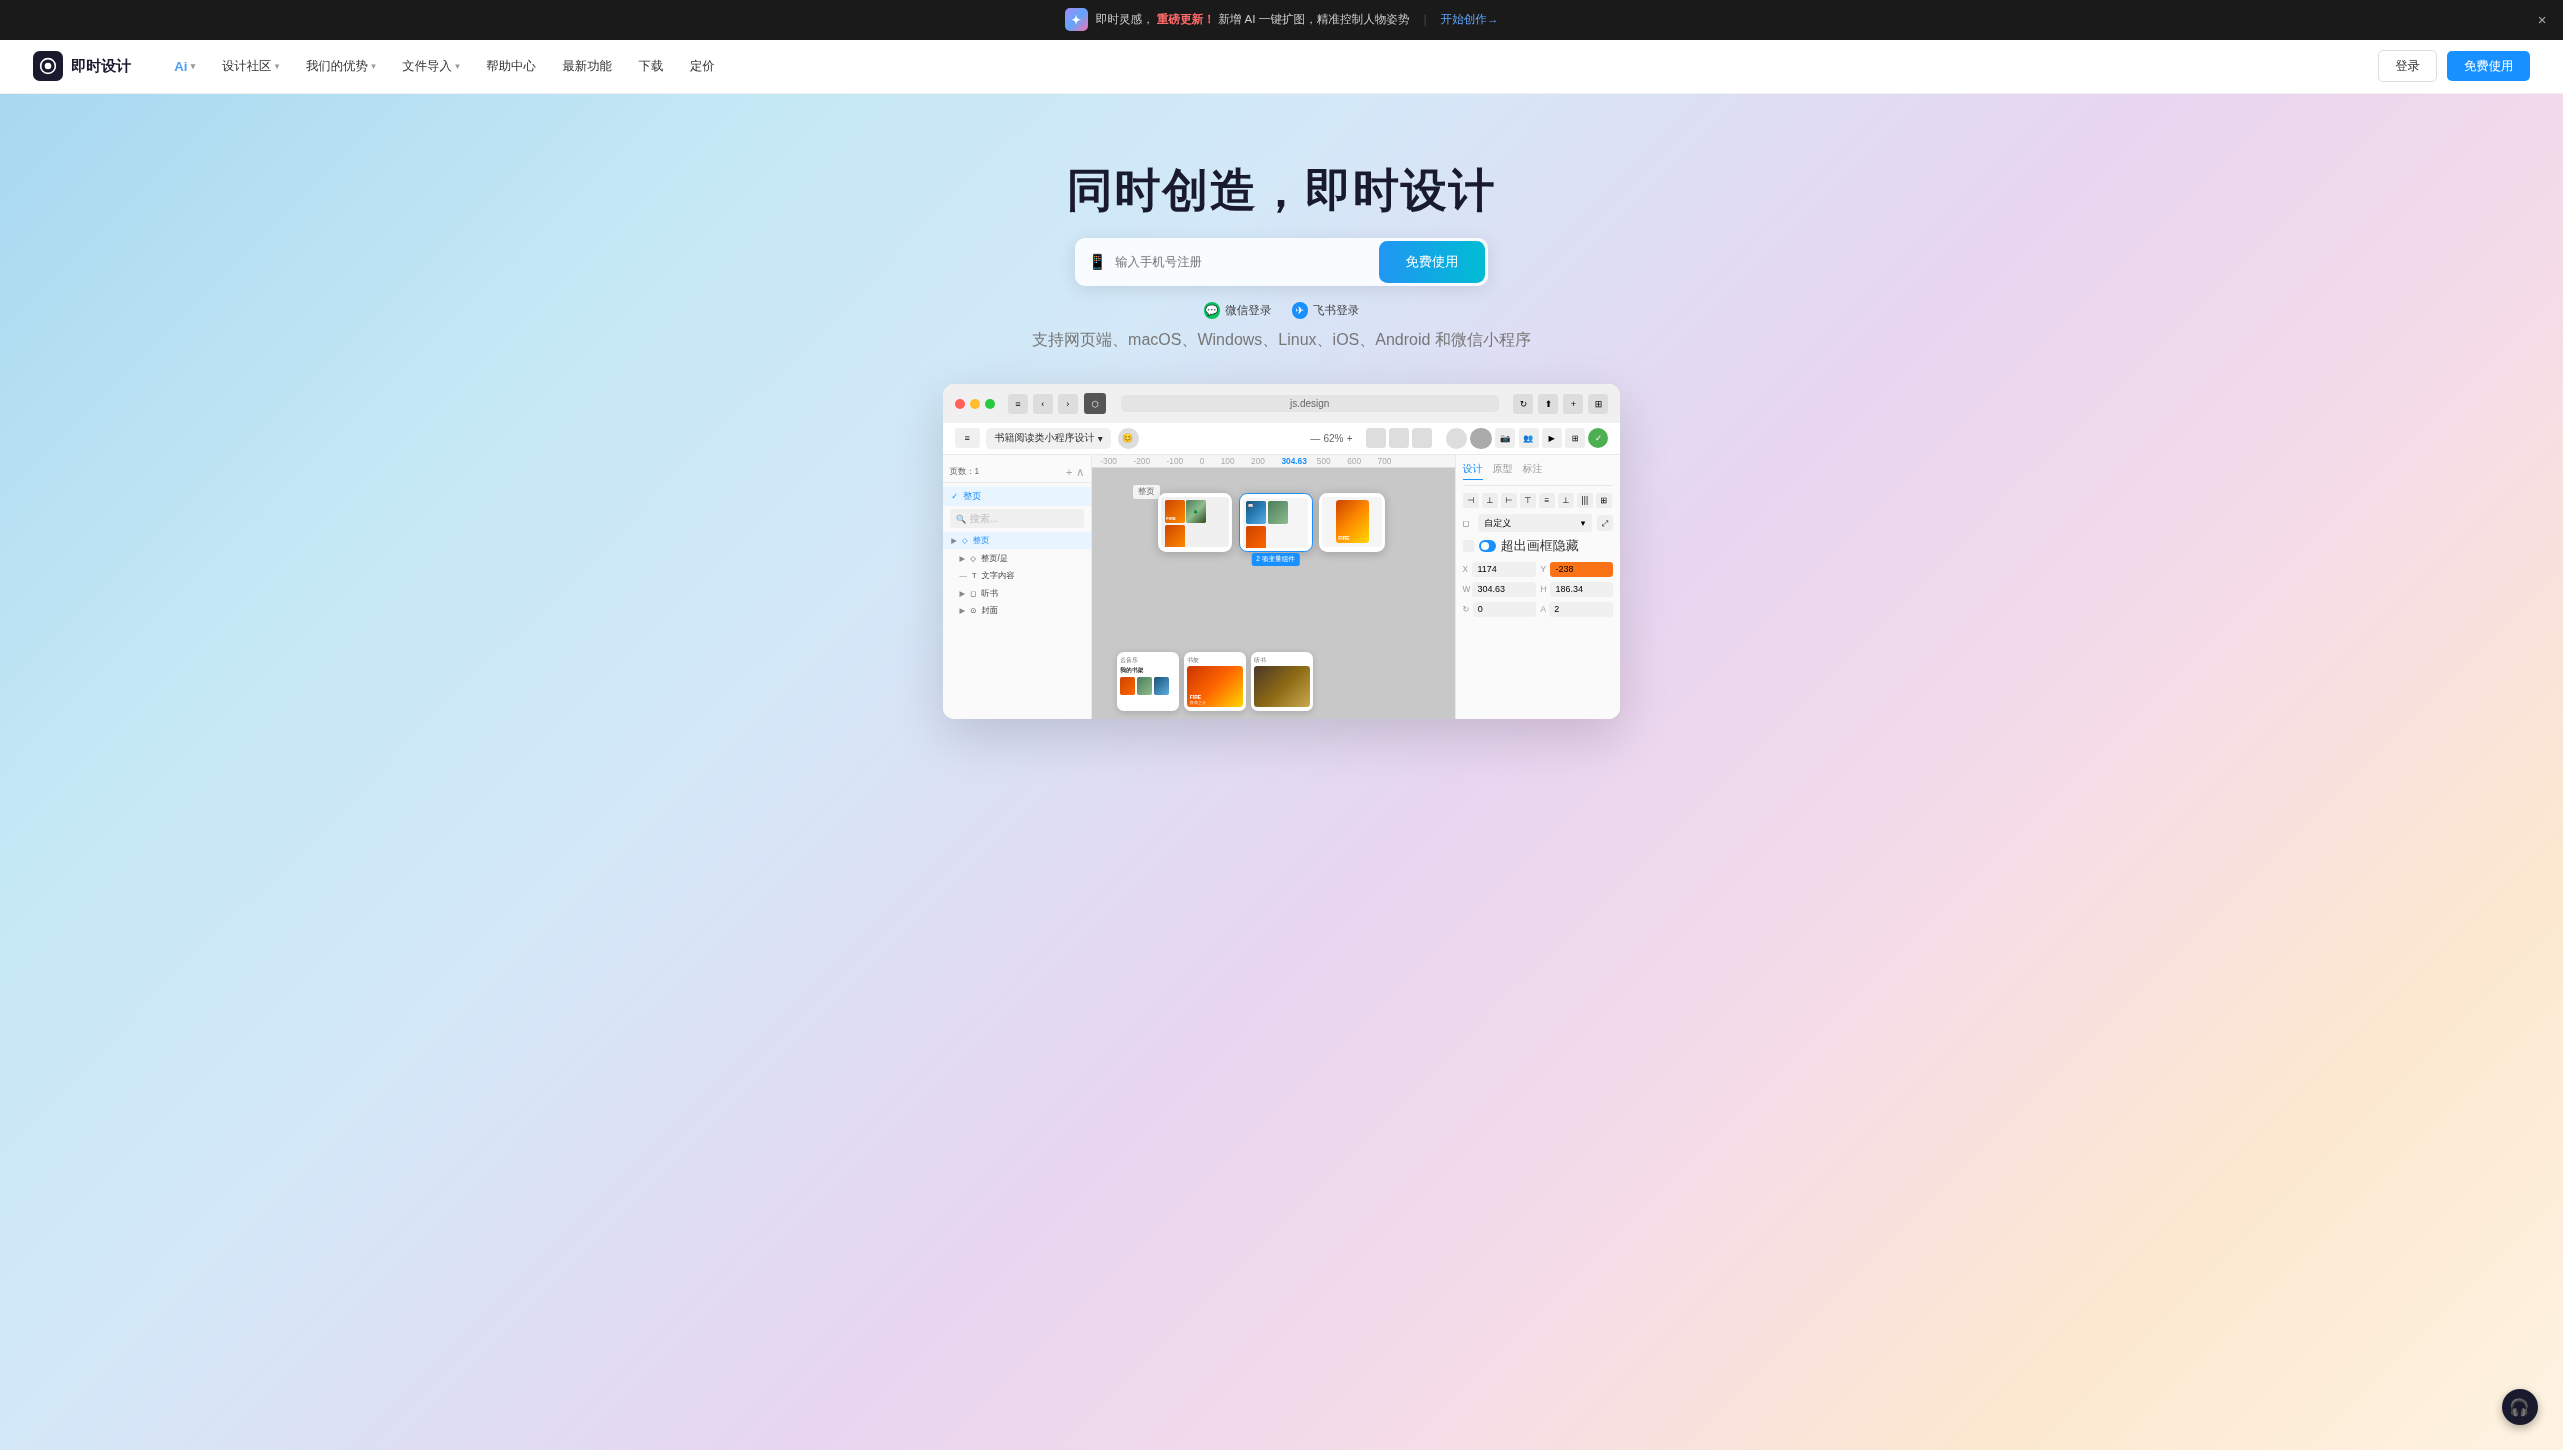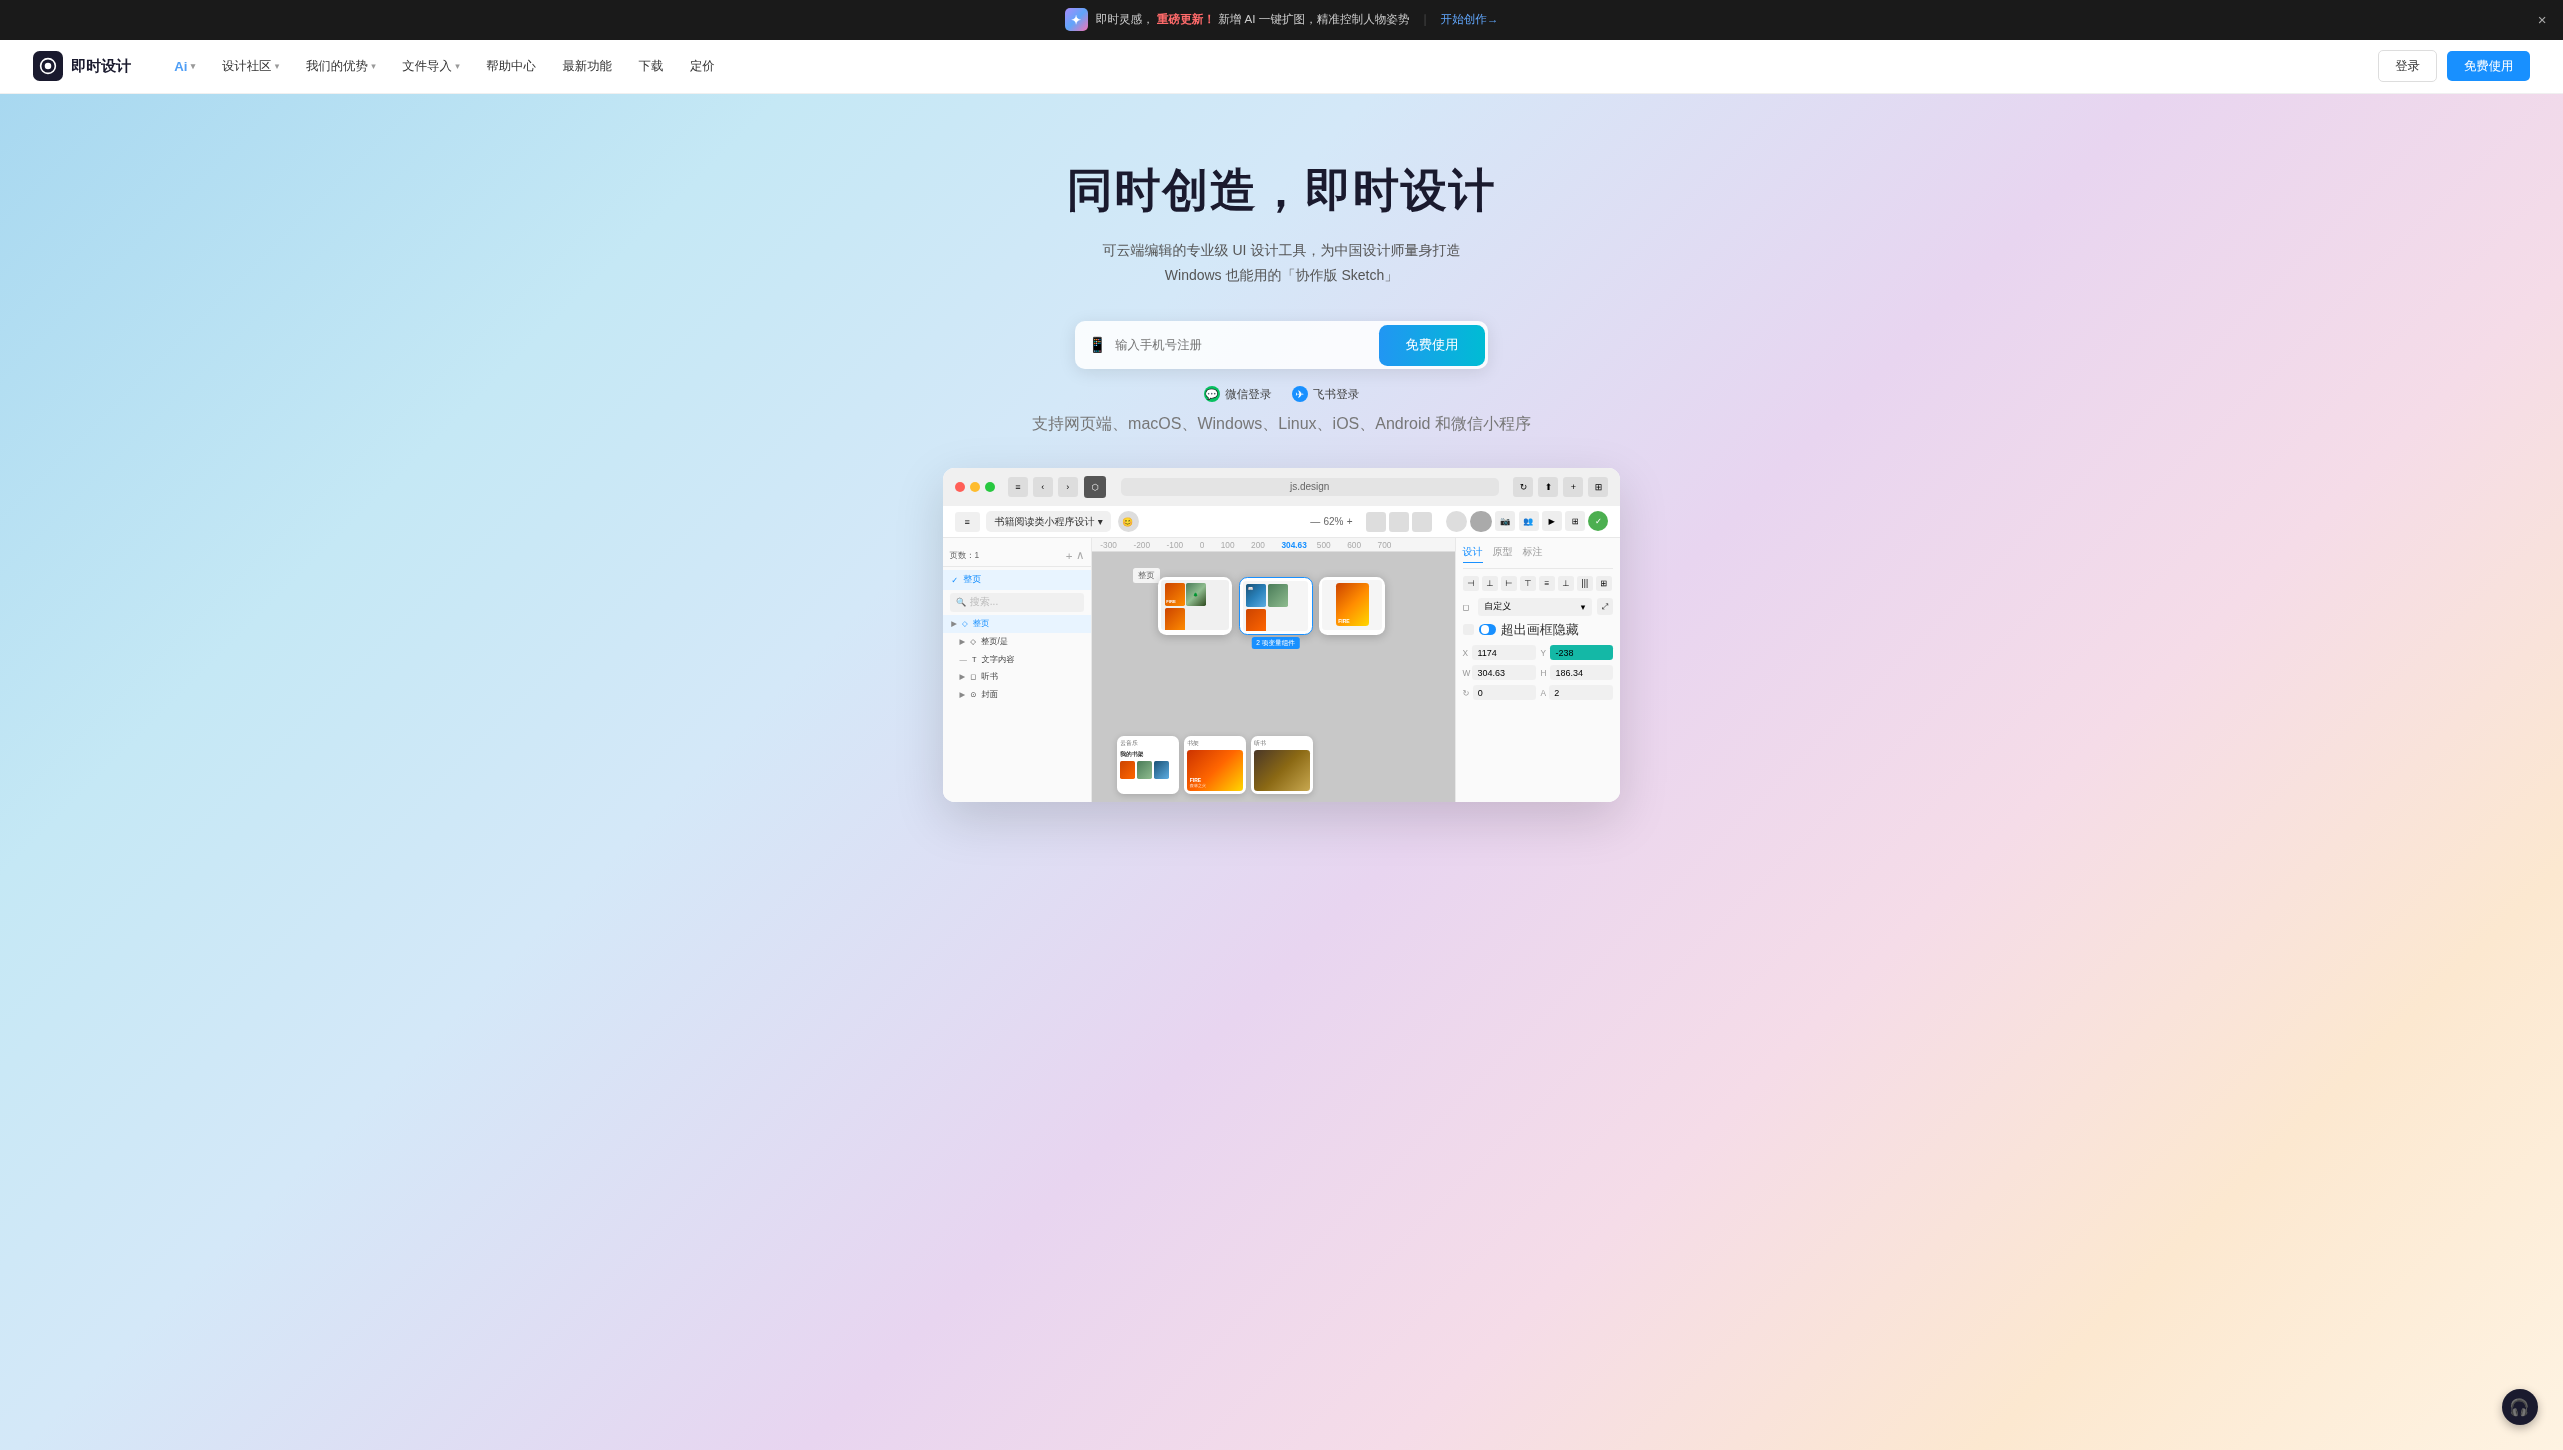--- a/index.html
+++ b/index.html
@@ -443,24 +443,20 @@
   </div>
 
   <div class="nav-actions">
     <button class="btn-login">登录</button>
     <button class="btn-free">免费使用</button>
   </div>
 </nav>
 
 <section class="hero">
   <h1 class="hero-title">同时创造，即时设计</h1>
-  <p class="hero-subtitle">
-    <span>可云端编辑的专业级 UI 设计工具，为中国设计师量身打造</span><br>
-    <span>Windows 也能用的「协作版 Sketch」</span>
-  </p>
 
   <div class="hero-input-row">
     <span class="phone-icon">📱</span>
     <input class="phone-input" type="text" placeholder="输入手机号注册" style="">
     <button class="btn-free-hero">免费使用</button>
   </div>
 
   <div class="login-options">
     <div class="login-opt">
       <div class="login-opt-icon wechat-icon">💬</div>
@@ -692,21 +688,21 @@
           <span style="font-size:13px;color:#333;">超出画框隐藏</span>
         </div>
 
         <div style="display:grid;grid-template-columns:1fr 1fr;gap:5px;margin-bottom:5px;">
           <div style="display:flex;align-items:center;gap:3.3px;">
             <span style="font-size:8.3px;color:#999;width:6.6px;">X</span>
             <div style="flex:1;background:#f0f0f0;border-radius:3.3px;padding:2.5px 5px;font-size:9px;cursor:text;">1174</div>
           </div>
           <div style="display:flex;align-items:center;gap:3.3px;">
             <span style="font-size:8.3px;color:#999;width:6.6px;">Y</span>
-            <div style="flex:1;background:#14b8a6;border-radius:3.3px;padding:2.5px 5px;font-size:9px;cursor:text;">-238</div>
+            <div style="flex:1;background:#f97316;border-radius:3.3px;padding:2.5px 5px;font-size:9px;cursor:text;">-238</div>
           </div>
           <div style="display:flex;align-items:center;gap:3.3px;">
             <span style="font-size:8.3px;color:#999;width:6.6px;">W</span>
             <div style="flex:1;background:#f0f0f0;border-radius:3.3px;padding:2.5px 5px;font-size:9px;cursor:text;">304.63</div>
           </div>
           <div style="display:flex;align-items:center;gap:3.3px;">
             <span style="font-size:8.3px;color:#999;width:6.6px;">H</span>
             <div style="flex:1;background:#f0f0f0;border-radius:3.3px;padding:2.5px 5px;font-size:9px;cursor:text;">186.34</div>
           </div>
         </div>

